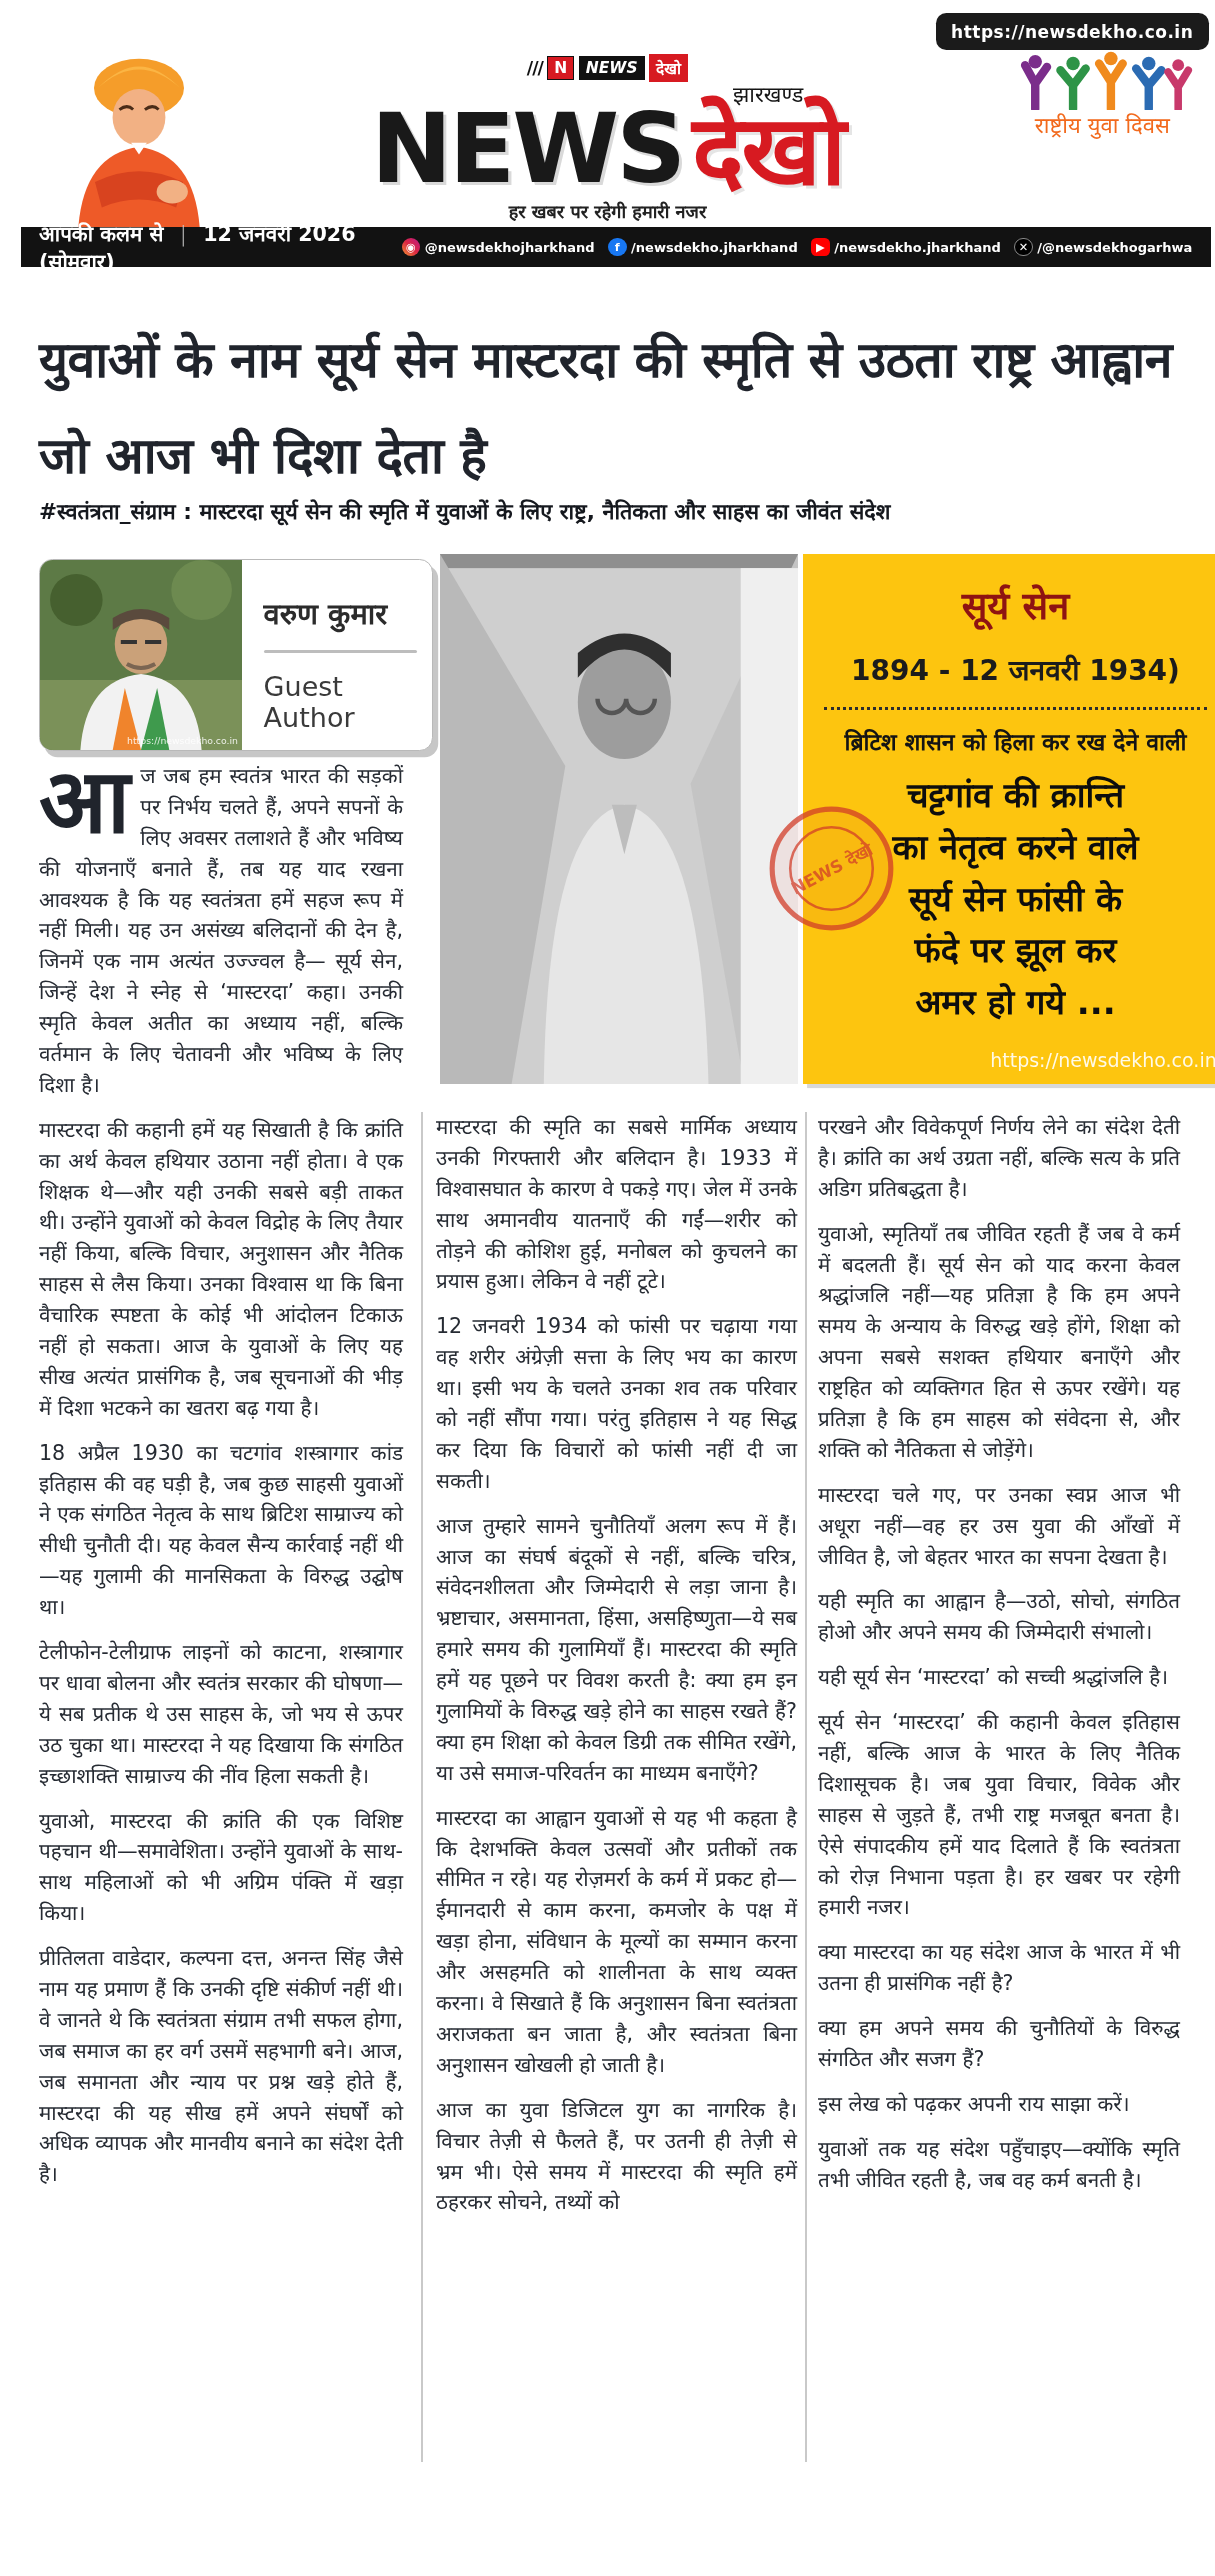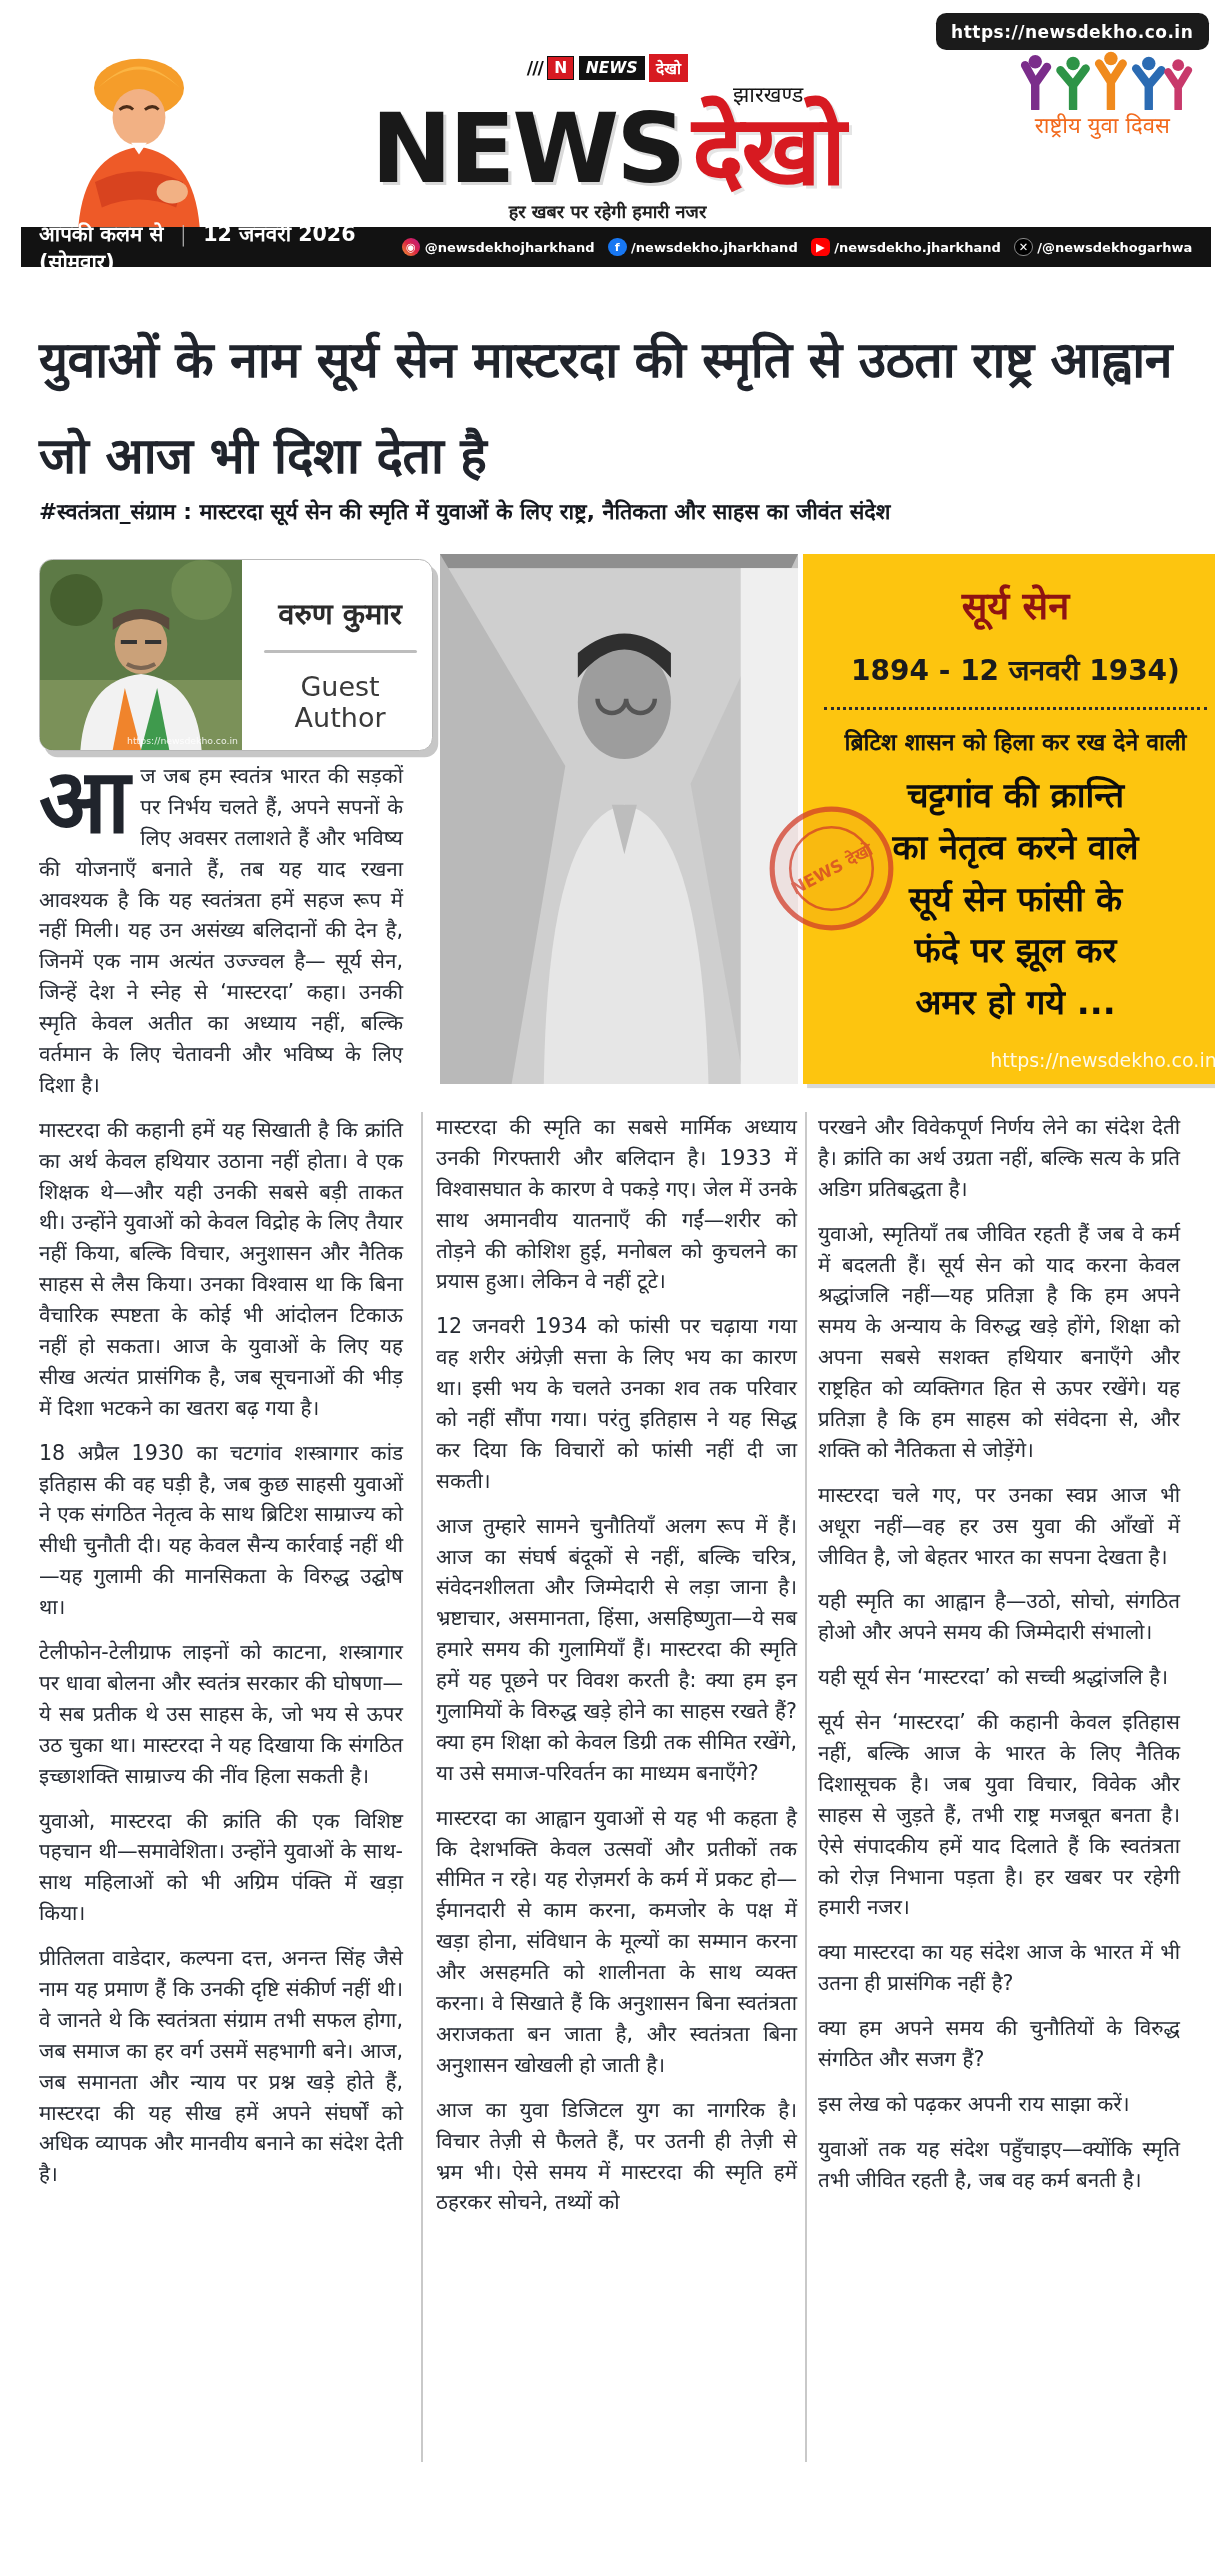--- a/index.html
+++ b/index.html
@@ -42,21 +42,21 @@
   .headline{position:absolute;left:39px;top:278px;width:1141px;font-size:50px;font-weight:800;
     color:#20242c;line-height:1.93;letter-spacing:-0.5px;}
   .subheadline{position:absolute;left:39px;top:496px;width:1144px;font-size:21.6px;font-weight:700;color:#15181e;}
 
   
   .author-card{position:absolute;left:39px;top:559px;width:394px;height:192px;background:#fff;
     border:1.5px solid #b9b9b9;border-radius:13.4px;box-shadow:5.2px 6.2px 0 #c7c7c7;display:flex;overflow:hidden;}
   .author-photo{width:202px;height:100%;flex:none;position:relative;}
   .author-photo svg{width:100%;height:100%;display:block;}
   .author-wm{position:absolute;right:4.1px;bottom:4.1px;font-size:9.3px;color:rgba(255,255,255,.85);}
-  .author-meta{flex:1;padding:33px 15.5px 0 21.6px;text-align:center;}
+  .author-meta{flex:1;padding:33px 15.5px 0 21.6px;}
   .author-name{font-size:29px;font-weight:800;color:#2b2b2b;}
   .author-div{height:3.6px;background:#bdbdbd;border-radius:2.1px;margin:17.5px 0;}
   .author-role{font-size:27px;font-weight:500;color:#3a3a3a;}
 
   .photo-mid{position:absolute;left:440px;top:554px;width:358px;height:530px;
     background:linear-gradient(180deg,#9a9a9a 0 11.3px,#d8d8d8 11.3px 40%,#c2c2c2 70%,#aeaeae);overflow:hidden;}
   .photo-mid svg{width:100%;height:100%;display:block;}
 
   .yellow-panel{position:absolute;left:803px;top:554px;width:425px;height:530px;background:#fdc50f;
     box-shadow:4.1px 4.1px 0 #d8d8d8;padding:24px 20.6px 0;text-align:center;overflow:hidden;}

